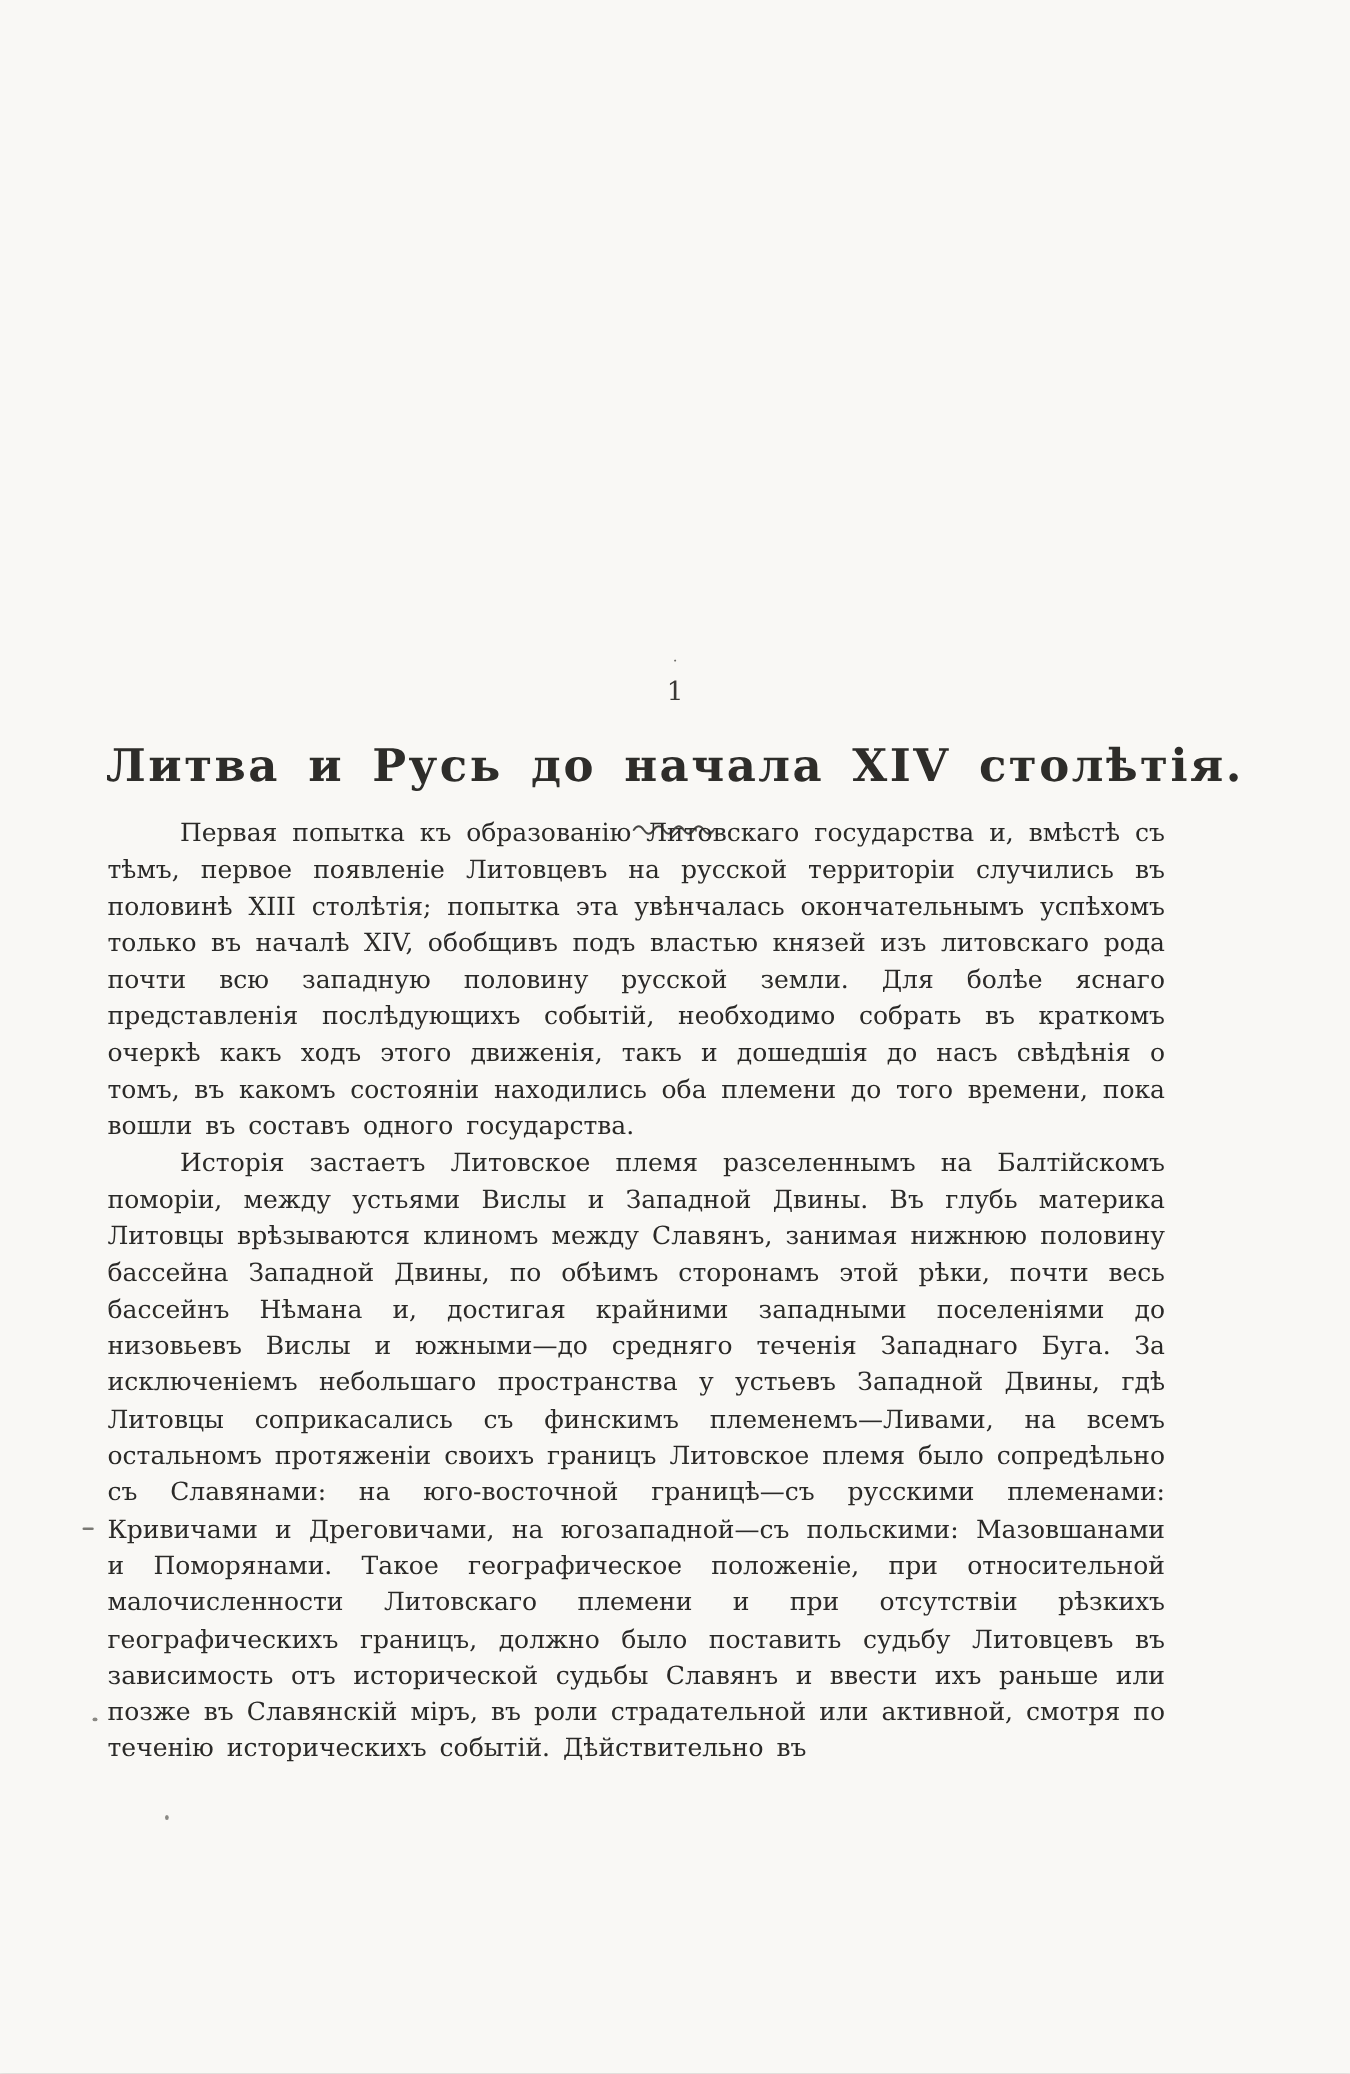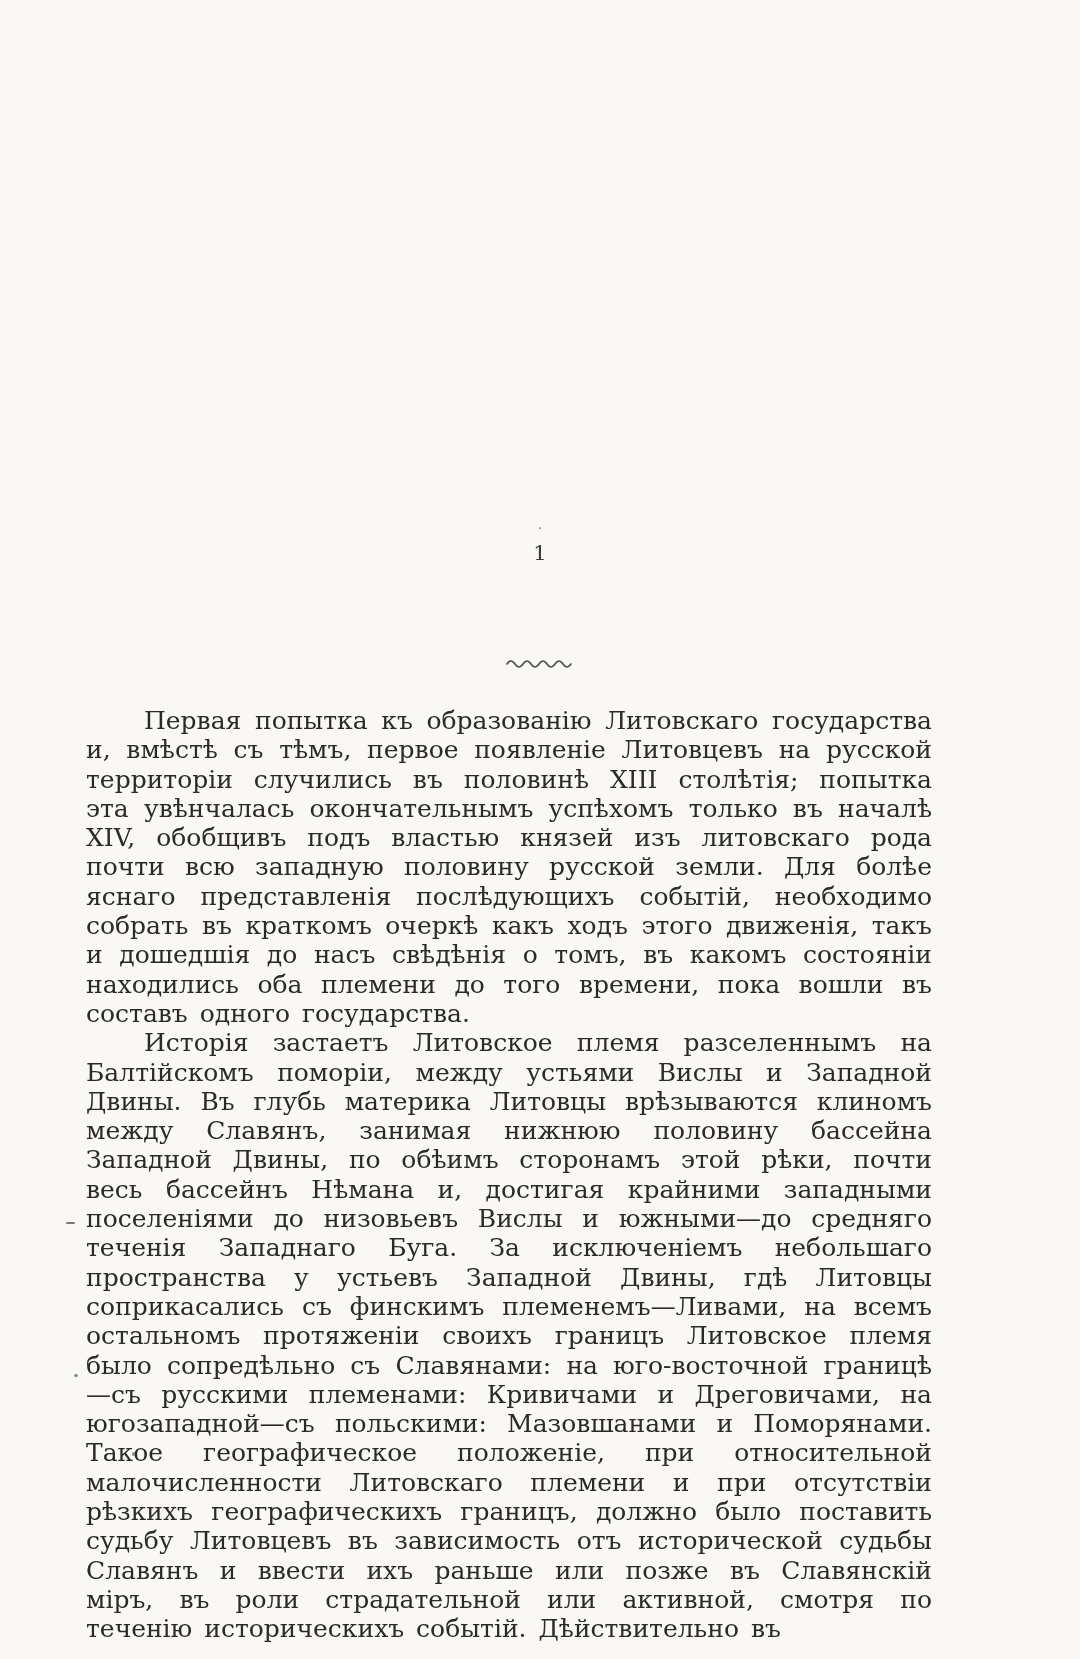--- a/index.html
+++ b/index.html
@@ -50,24 +50,24 @@
   }
   .ornament {
     position: absolute;
     top: 656px;
     left: 50%;
     transform: translateX(-50%);
     color: #4a4946;
   }
   .body-text {
     position: absolute;
-    top: 706px;
+    top: 652px;
     left: 86px;
     width: 846px;
-    font-size: 25px;
+    font-size: 20px;
     line-height: 29.3px;
     text-align: justify;
     text-justify: inter-word;
     color: #2b2a28;
   }
   .body-text p {
     margin: 0;
     text-indent: 58px;
     word-spacing: 4px;
   }
@@ -99,20 +99,21 @@
     border-radius: 50%;
   }
 </style>
 </head>
 <body>
 
 <div class="scan-page">
 
   <div class="page-number">1</div>
 
+  <h1 class="chapter-title">Литва и Русь до начала XIV столѣтія.</h1>
 
   <svg class="ornament" width="70" height="14" viewBox="0 0 70 14">
     <path d="M2 8 q4 -6 8 0 q4 6 8 0 q4 -6 8 0 q4 6 8 0 q4 -6 8 0 q4 6 8 0 q4 -6 8 0 q4 6 8 0" fill="none" stroke="currentColor" stroke-width="1.6" stroke-linecap="round"></path>
   </svg>
 
   <div class="body-text">
     <p>Первая попытка къ образованію Литовскаго государства и, вмѣстѣ съ тѣмъ, первое появленіе Литовцевъ на русской территоріи случились въ половинѣ XIII столѣтія; попытка эта увѣнчалась окончательнымъ успѣхомъ только въ началѣ XIV, обобщивъ подъ властью князей изъ литовскаго рода почти всю западную половину русской земли. Для болѣе яснаго представленія послѣдующихъ событій, необходимо собрать въ краткомъ очеркѣ какъ ходъ этого движенія, такъ и дошедшія до насъ свѣдѣнія о томъ, въ какомъ состояніи находились оба племени до того времени, пока вошли въ составъ одного государства.</p>
     <p>Исторія застаетъ Литовское племя разселеннымъ на Балтійскомъ поморіи, между устьями Вислы и Западной Двины. Въ глубь материка Литовцы врѣзываются клиномъ между Славянъ, занимая нижнюю половину бассейна Западной Двины, по обѣимъ сторонамъ этой рѣки, почти весь бассейнъ Нѣмана и, достигая крайними западными поселеніями до низовьевъ Вислы и южными—до средняго теченія Западнаго Буга. За исключеніемъ небольшаго пространства у устьевъ Западной Двины, гдѣ Литовцы соприкасались съ финскимъ племенемъ—Ливами, на всемъ остальномъ протяженіи своихъ границъ Литовское племя было сопредѣльно съ Славянами: на юго-восточной границѣ—съ русскими племенами: Кривичами и Дреговичами, на югозападной—съ польскими: Мазовшанами и Поморянами. Такое географическое положеніе, при относительной малочисленности Литовскаго племени и при отсутствіи рѣзкихъ географическихъ границъ, должно было поставить судьбу Литовцевъ въ зависимость отъ исторической судьбы Славянъ и ввести ихъ раньше или позже въ Славянскій міръ, въ роли страдательной или активной, смотря по теченію историческихъ событій. Дѣйствительно въ</p>
   </div>
 

